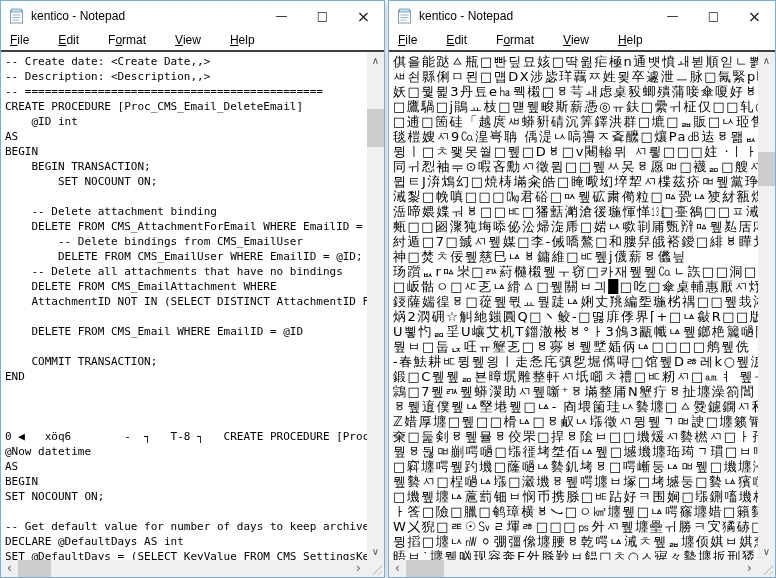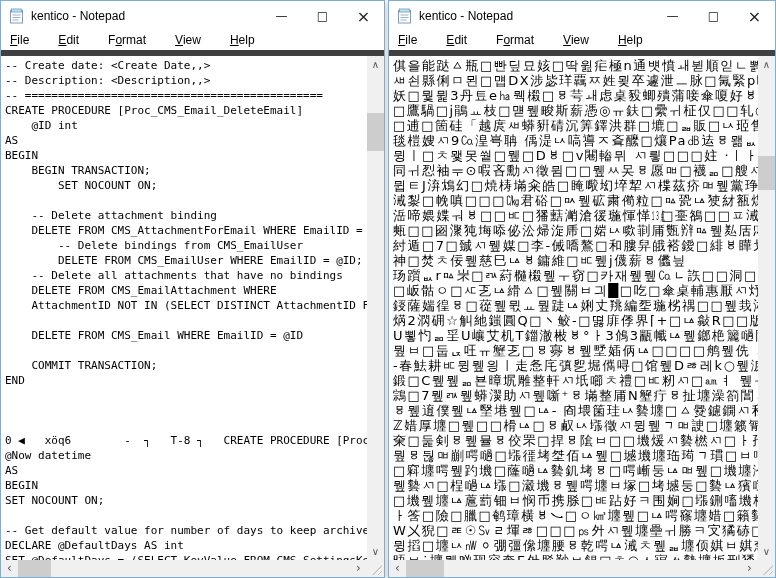--- a/index.html
+++ b/index.html
@@ -32,21 +32,21 @@
   .ctl.max{font-size:12px;}
   .ctl.close{font-size:16px;}
 
   .menubar{
     flex:0 0 19px;display:flex;align-items:center;
     font-size:12px;color:#000;padding-left:2px;background:#fff;gap:15px;
   }
   .menu-item{padding:1px 7px 3px;white-space:nowrap;}
   .menu-item u{text-decoration:underline;}
 
-  .editwrap{flex:1;position:relative;border-top:6px solid #404040;background:#fff;text-decoration:underline;}
+  .editwrap{flex:1;position:relative;border-top:2px solid #404040;background:#fff;text-decoration:underline;}
   .edit{
     position:absolute;top:0;left:0;right:17px;bottom:17px;
     overflow:hidden;white-space:pre;color:#000;
     padding:2px 0 0 4px;
   }
   .edit.code{font:11px/15px "DejaVu Sans Mono",monospace;}
   .edit.garbled{font:13px/15px "DejaVu Sans",sans-serif;letter-spacing:1.5px;}
   .line{height:15px;overflow:hidden;}
 
   .vscroll{

